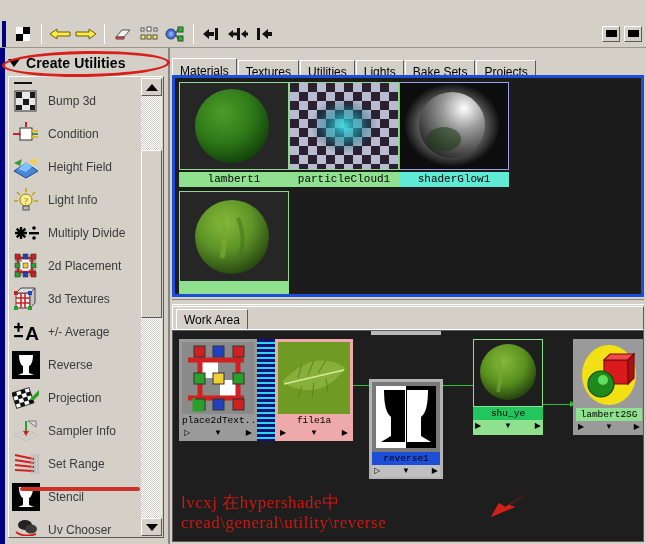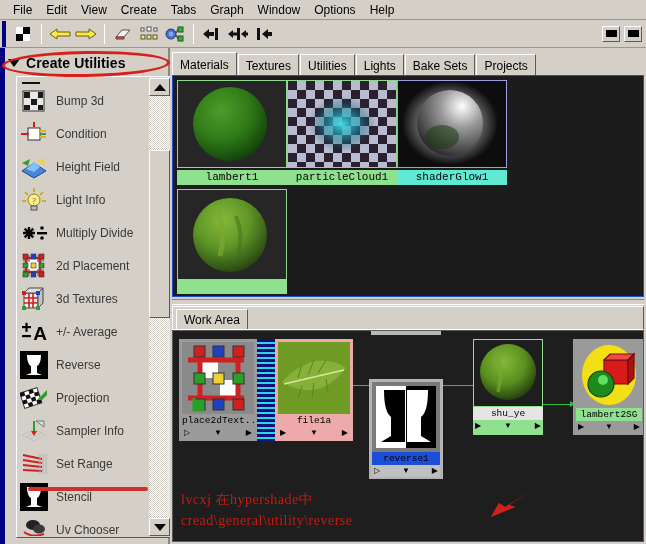--- a/index.html
+++ b/index.html
@@ -37,21 +37,21 @@
      border-right:2px solid #8a8680; }
   .leftpanel .bluebar{ position:absolute; left:0; top:0; width:5px; height:496px; background:#000080;}
   .createhdr{ position:absolute; left:8px; top:4px; width:162px; height:22px;
      display:flex; align-items:center; gap:6px; }
   .createhdr .tri{ width:0;height:0;border-left:6px solid transparent;border-right:6px solid transparent;
      border-top:8px solid #000; }
   .createhdr .txt{ font-size:14px; font-weight:bold; color:#000; letter-spacing:.1px;}
 
   .listbox{ position:absolute; left:8px; top:28px; width:156px; height:462px;
      background:#d4d0c8; border:1px solid #fff; border-right-color:#5a5a5a;
-     border-bottom-color:#5a5a5a; overflow:hidden;margin-left:8px; }
+     border-bottom-color:#5a5a5a; overflow:hidden; }
   .listinner{ position:absolute; left:1px; top:1px; width:132px; height:458px; overflow:hidden;
      background:#d4d0c8;}
   .litem{ height:33px; display:flex; align-items:center; gap:8px; padding-left:2px; }
   .litem .ico{ width:28px; height:28px; flex:none; position:relative; overflow:hidden;}
   .litem .lbl{ font-size:12px; color:#3a3a3a; white-space:nowrap; }
   .redrule{ position:absolute; left:10px; top:409px; width:120px; height:4px; background:#d0302a;
     border-radius:2px; }
 
   
   .vsb{ position:absolute; right:1px; top:1px; width:21px; height:458px; background:#d4d0c8; }
@@ -67,28 +67,28 @@
      border:1px solid #fff; border-right-color:#5a5a5a; border-bottom-color:#5a5a5a;}
 
   
   .redoval{ position:absolute; left:2px; top:51px; width:168px; height:26px;
      border:3px solid #d8201a; border-radius:50%/50%; pointer-events:none;
      transform: rotate(-1deg); }
 
   
   .right{ position:absolute; left:170px; top:48px; width:476px; height:496px; background:#d4d0c8;}
 
-  .tabrow{ position:absolute; left:2px; top:4px; height:24px; display:flex; align-items:flex-end;}
+  .tabrow{ position:absolute; left:2px; top:10px; height:24px; display:flex; align-items:flex-end;}
   .tab{ height:22px; padding:0 7px; font-size:12px; color:#000; display:flex; align-items:center;
      background:#d4d0c8; border:1px solid #fff; border-right-color:#5a5a5a; border-bottom:none;
      margin-right:1px; }
   .tab.active{ height:24px; font-weight:normal; border-top-color:#fff;}
 
   .swatchpane{ position:absolute; left:2px; top:27px; width:472px; height:222px;
-     background:#1c1c1c; border:1px solid #1d4ed8; overflow:hidden;}
+     background:#1c1c1c; border:3px solid #1d4ed8; overflow:hidden;}
   .swrow{ position:absolute; left:4px; display:flex; }
   .sw{ width:110px; height:105px; position:relative; margin-right:0px; }
   .sw .img{ position:absolute; left:0; top:0; width:110px; height:88px; border:1px solid #8fd98f;}
   .sw .cap{ position:absolute; left:0; bottom:0; width:110px; height:15px; font-size:11px;
      font-family:"Liberation Mono", monospace; text-align:center; line-height:15px; color:#000; }
 
   .sep{ position:absolute; left:2px; top:251px; width:472px; height:6px; background:#d4d0c8;
      border-top:1px solid #8a8680; border-bottom:1px solid #fff; }
 
   .warea-header{ position:absolute; left:2px; top:258px; width:472px; height:24px;
@@ -106,42 +106,31 @@
      text-align:center; line-height:13px; color:#000; overflow:hidden; white-space:nowrap;}
   .node .ctrls{ height:12px; display:flex; align-items:center; justify-content:space-between;
      background:#9a9a9a; padding:0 2px; }
   .node .ctrls .a{ font-size:8px; color:#000; line-height:12px;}
 
   .wire{ position:absolute; height:1px; background:#2fbf3f; }
   .wirearrow{ position:absolute; width:0;height:0;
      border-top:3px solid transparent;border-bottom:3px solid transparent;border-left:5px solid #2fbf3f;}
 
   .annot{ position:absolute; font-family:"Liberation Serif", serif; color:#c81a12;
-     font-size:14px; white-space:nowrap; letter-spacing:.5px;}
+     font-size:17px; white-space:nowrap; letter-spacing:.5px;}
 
   .redarrow{ position:absolute; left:316px; top:160px; width:44px; height:26px; }
 
   .scrollhint{ position:absolute; background:#b8b8b8; }
 </style>
 </head>
 <body>
 
 <div id="app">
 
-  <div class="menubar">
-    <div class="menuitem">File</div>
-    <div class="menuitem">Edit</div>
-    <div class="menuitem">View</div>
-    <div class="menuitem">Create</div>
-    <div class="menuitem">Tabs</div>
-    <div class="menuitem">Graph</div>
-    <div class="menuitem">Window</div>
-    <div class="menuitem">Options</div>
-    <div class="menuitem">Help</div>
-  </div>
 
   <div class="toolbar">
     <div class="tb-left-strip"></div>
 
     <div class="tbbtn">
       <svg width="16" height="16" viewBox="0 0 16 16">
         <rect x="1" y="1" width="14" height="14" fill="#000"></rect>
         <rect x="1" y="1" width="7" height="7" fill="#fff"></rect>
         <rect x="8" y="8" width="7" height="7" fill="#fff"></rect>
       </svg>
@@ -649,21 +638,21 @@
                 <radialGradient id="gn1" cx="42%" cy="32%" r="72%">
               <stop offset="0%" stop-color="#86b83a"></stop>
                   <stop offset="55%" stop-color="#58901f"></stop>
               <stop offset="100%" stop-color="#20380c"></stop>
                 </radialGradient>
               </defs>
             <ellipse cx="34" cy="32" rx="28" ry="28" fill="url(#gn1)"></ellipse>
             <path d="M22 10 Q30 30 24 52" stroke="#7aa830" stroke-width="3.5" fill="none" opacity=".65"></path>
           </svg>
         </div>
-        <div class="name" style="background:#e5e5e5;">shu_ye</div>
+        <div class="name" style="background:#22c55e;">shu_ye</div>
         <div class="ctrls" style="background:#8fe08f;">
           <span class="a">▶</span>
           <span class="a">▼</span>
           <span class="a">▶</span>
         </div>
       </div>
 
       <div class="node" style="left:400px; top:8px; width:72px; height:96px; background:#9a9a9a;">
         <div style="width:66px;height:66px;background:#9a9a9a;">
           <svg width="66" height="66" viewBox="0 0 66 66">

